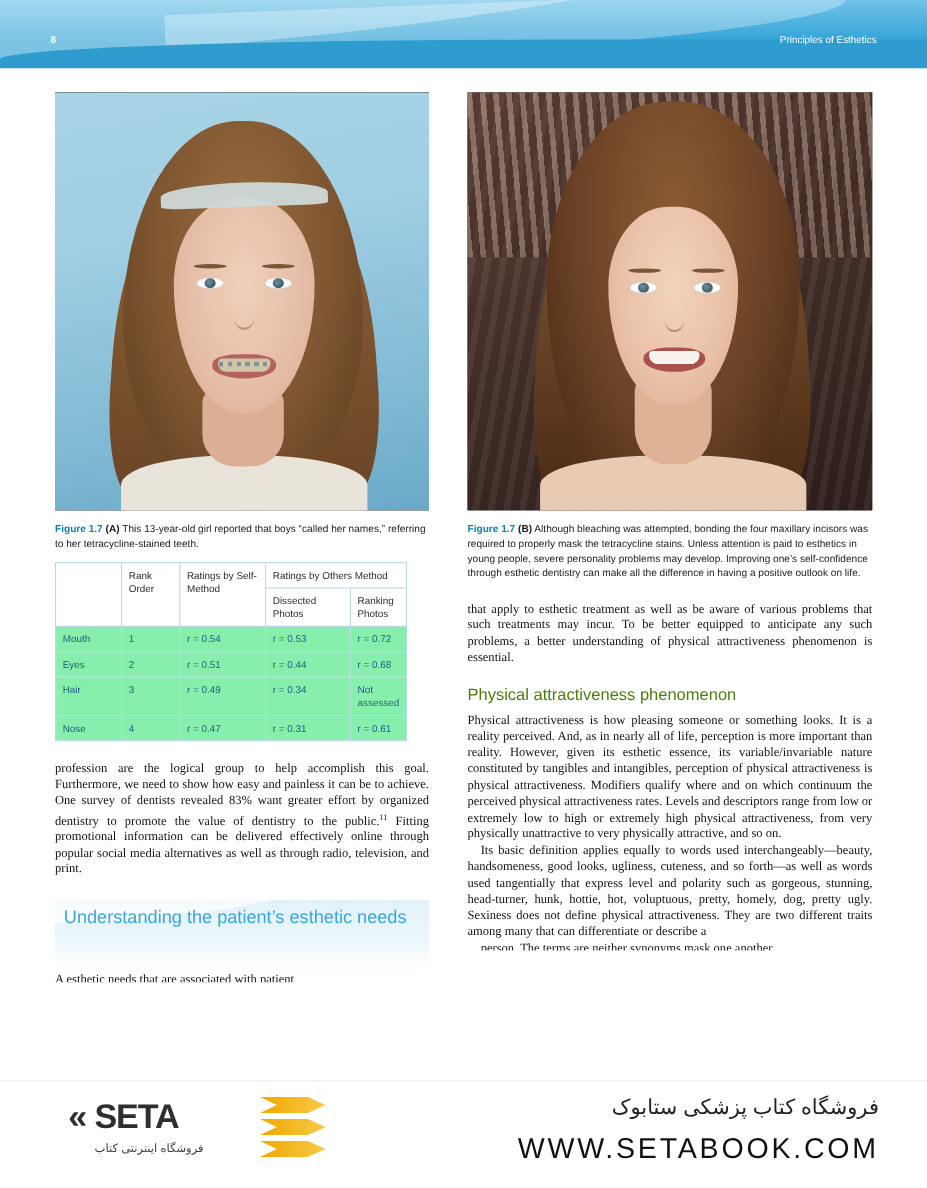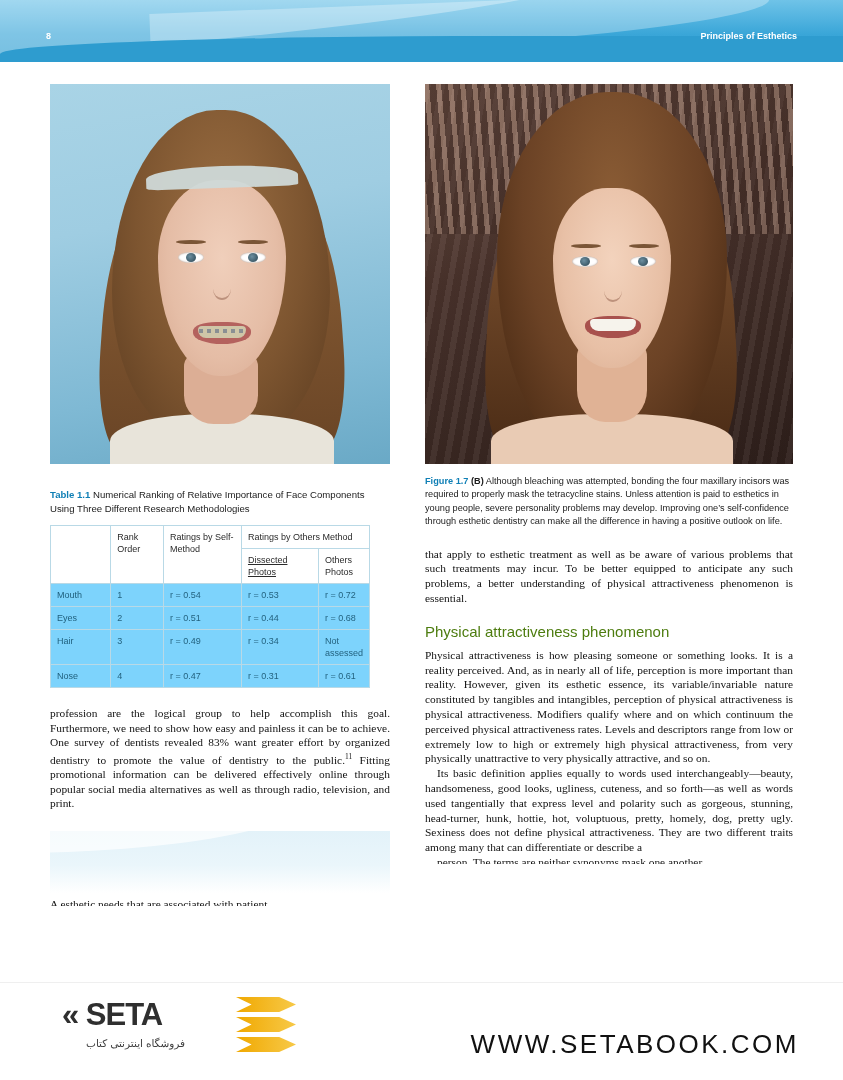--- a/index.html
+++ b/index.html
@@ -65,21 +65,21 @@
     color: #ffffff;
     font-weight: bold;
   }
   .running-head {
     position: absolute;
     right: 46px;
     top: 31px;
     font-family: "Liberation Sans", sans-serif;
     font-size: 9px;
     color: #ffffff;
-    font-weight: bold;
+    font-weight: normal;
     text-align: center;
   }
 
   
   .content {
     position: absolute;
     left: 0;
     top: 62px;
     width: 843px;
     height: 920px;
@@ -322,21 +322,21 @@
     padding: 5px 6px;
     vertical-align: top;
     font-weight: normal;
     text-align: left;
   }
   table.rank thead th {
     background: #ffffff;
     line-height: 12px;
   }
   table.rank tbody td {
-    background: #7dd3fc;
+    background: #86efac;
     color: #23627f;
     line-height: 12px;
     height: 12px;
   }
   table.rank tbody td.rowlabel {
     color: #1f5f7c;
   }
 
   
   .body-text {
@@ -514,37 +514,38 @@
         </div>
       <div class="eye" style="left:190px; top:168px;">
           <div class="iris"></div>
         </div>
       <div class="nose" style="left:163px; top:194px;"></div>
       <div class="mouthA"></div>
       <div class="teethA"></div>
       <div class="bracesA"></div>
     </div>
 
-
-    <div class="table-title">
-      <span class="tnum">Table 1.1</span>
-      <span>Numerical Ranking of Relative Importance of Face Components Using Three Different Research Methodologies</span>
-    </div>
+    <div class="caption">
+      <span class="fignum">Figure 1.7</span>
+      <span class="part">(A)</span>
+      <span>This 13-year-old girl reported that boys “called her names,” referring to her tetracycline-stained teeth.</span>
+    </div>
+
 
     <table class="rank">
       <thead>
         <tr>
           <th rowspan="2" style="width:58px;"></th>
           <th rowspan="2" style="width:48px;">Rank Order</th>
           <th rowspan="2" style="width:82px;">Ratings by Self-Method</th>
           <th colspan="2">Ratings by Others Method</th>
         </tr>
         <tr>
-          <th style="width:76px;text-decoration:underline;">Dissected Photos</th>
-          <th>Others Photos</th>
+          <th style="width:76px;">Dissected Photos</th>
+          <th>Ranking Photos</th>
         </tr>
       </thead>
       <tbody>
         <tr>
           <td class="rowlabel">Mouth</td>
           <td>1</td>
           <td>r = 0.54</td>
           <td>r = 0.53</td>
           <td>r = 0.72</td>
         </tr>
@@ -571,20 +572,21 @@
         </tr>
       </tbody>
     </table>
 
     <div class="body-text">
       <p><span>profession are the logical group to help accomplish this goal. Furthermore, we need to show how easy and painless it can be to achieve. One survey of dentists revealed 83% want greater effort by organized dentistry to promote the value of dentistry to the public.</span><sup>11</sup><span> Fitting promotional information can be delivered effectively online through popular social media alternatives as well as through radio, television, and print.</span></p>
     </div>
 
     <div class="blue-banner">
       <div class="arc"></div>
+      <h1>Understanding the patient’s esthetic needs</h1>
     </div>
 
     <div class="clipped-line">A  esthetic needs that are associated with patient</div>
   </div>
 
   <div class="col-right">
 
     <div class="figure-box right">
       <div class="photoB-bg"></div>
       <div class="photoB-bgpat"></div>
@@ -630,15 +632,16 @@
 
 <div class="footer">
   <div class="footer-inner">
     <div class="logo-seta">« SETA</div>
     <div class="logo-sub">فروشگاه اینترنتی کتاب</div>
     <div class="logo-mark">
       <div class="bar b1"></div>
       <div class="bar b2"></div>
       <div class="bar b3"></div>
     </div>
+    <div class="footer-fa">فروشگاه کتاب پزشکی ستابوک</div>
     <div class="footer-url">WWW.SETABOOK.COM</div>
   </div>
 </div>
 
 </body></html>

